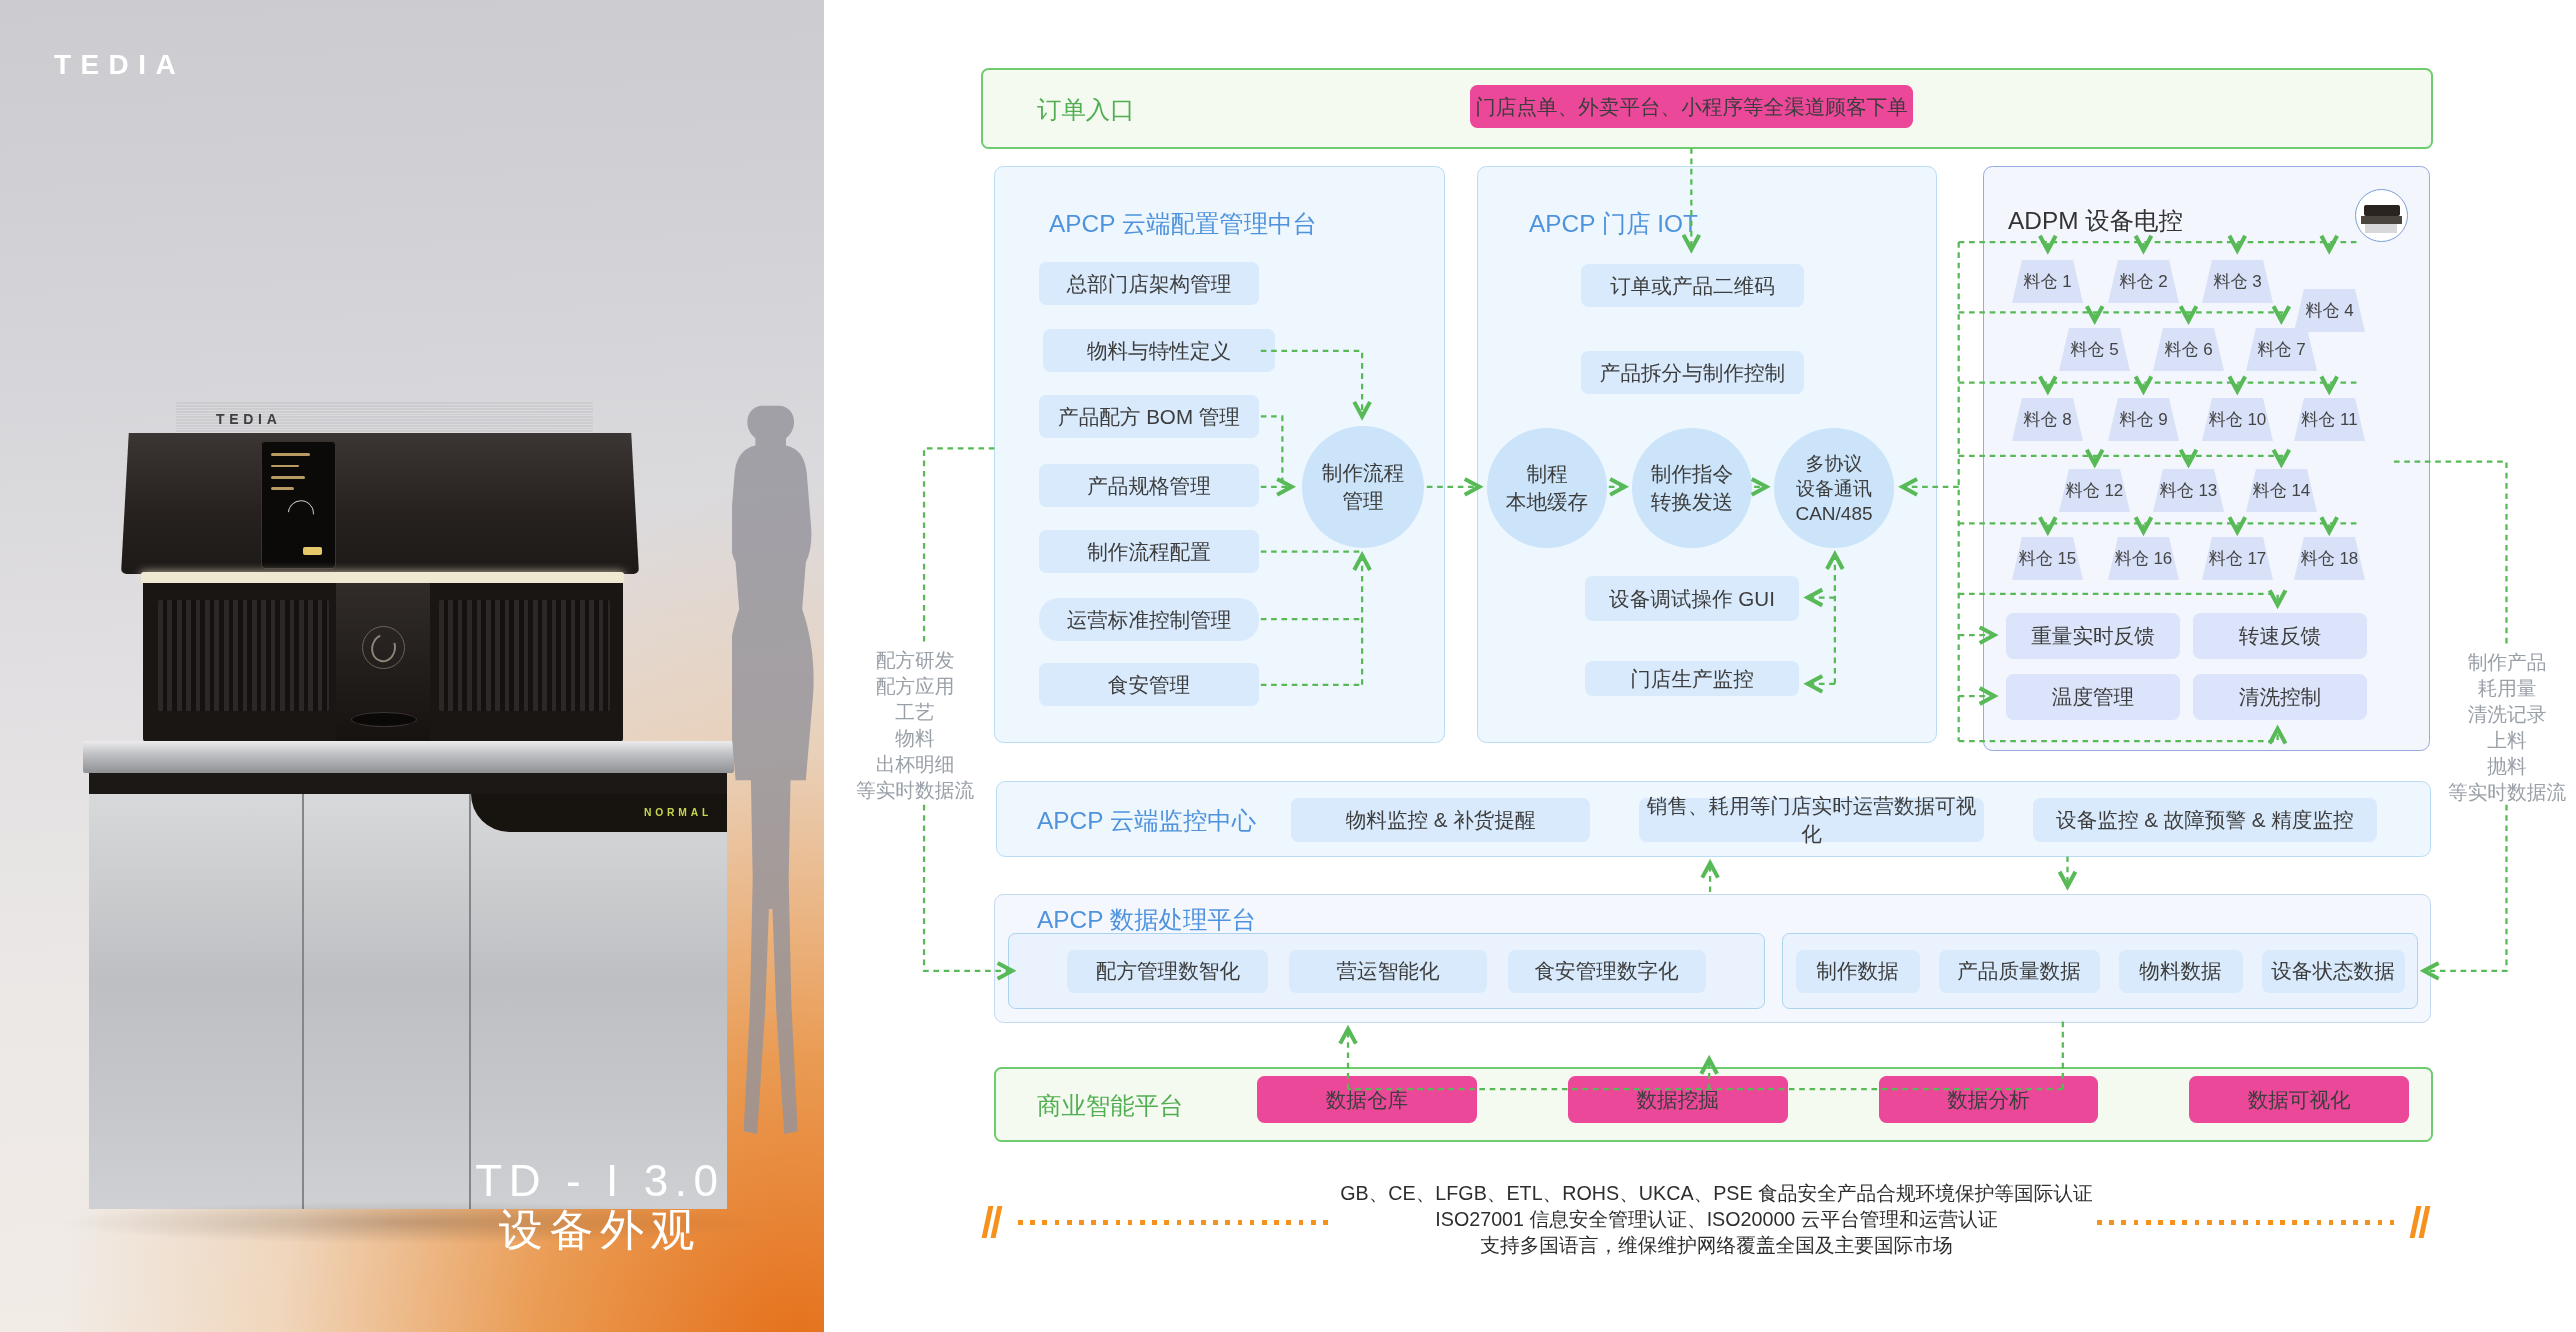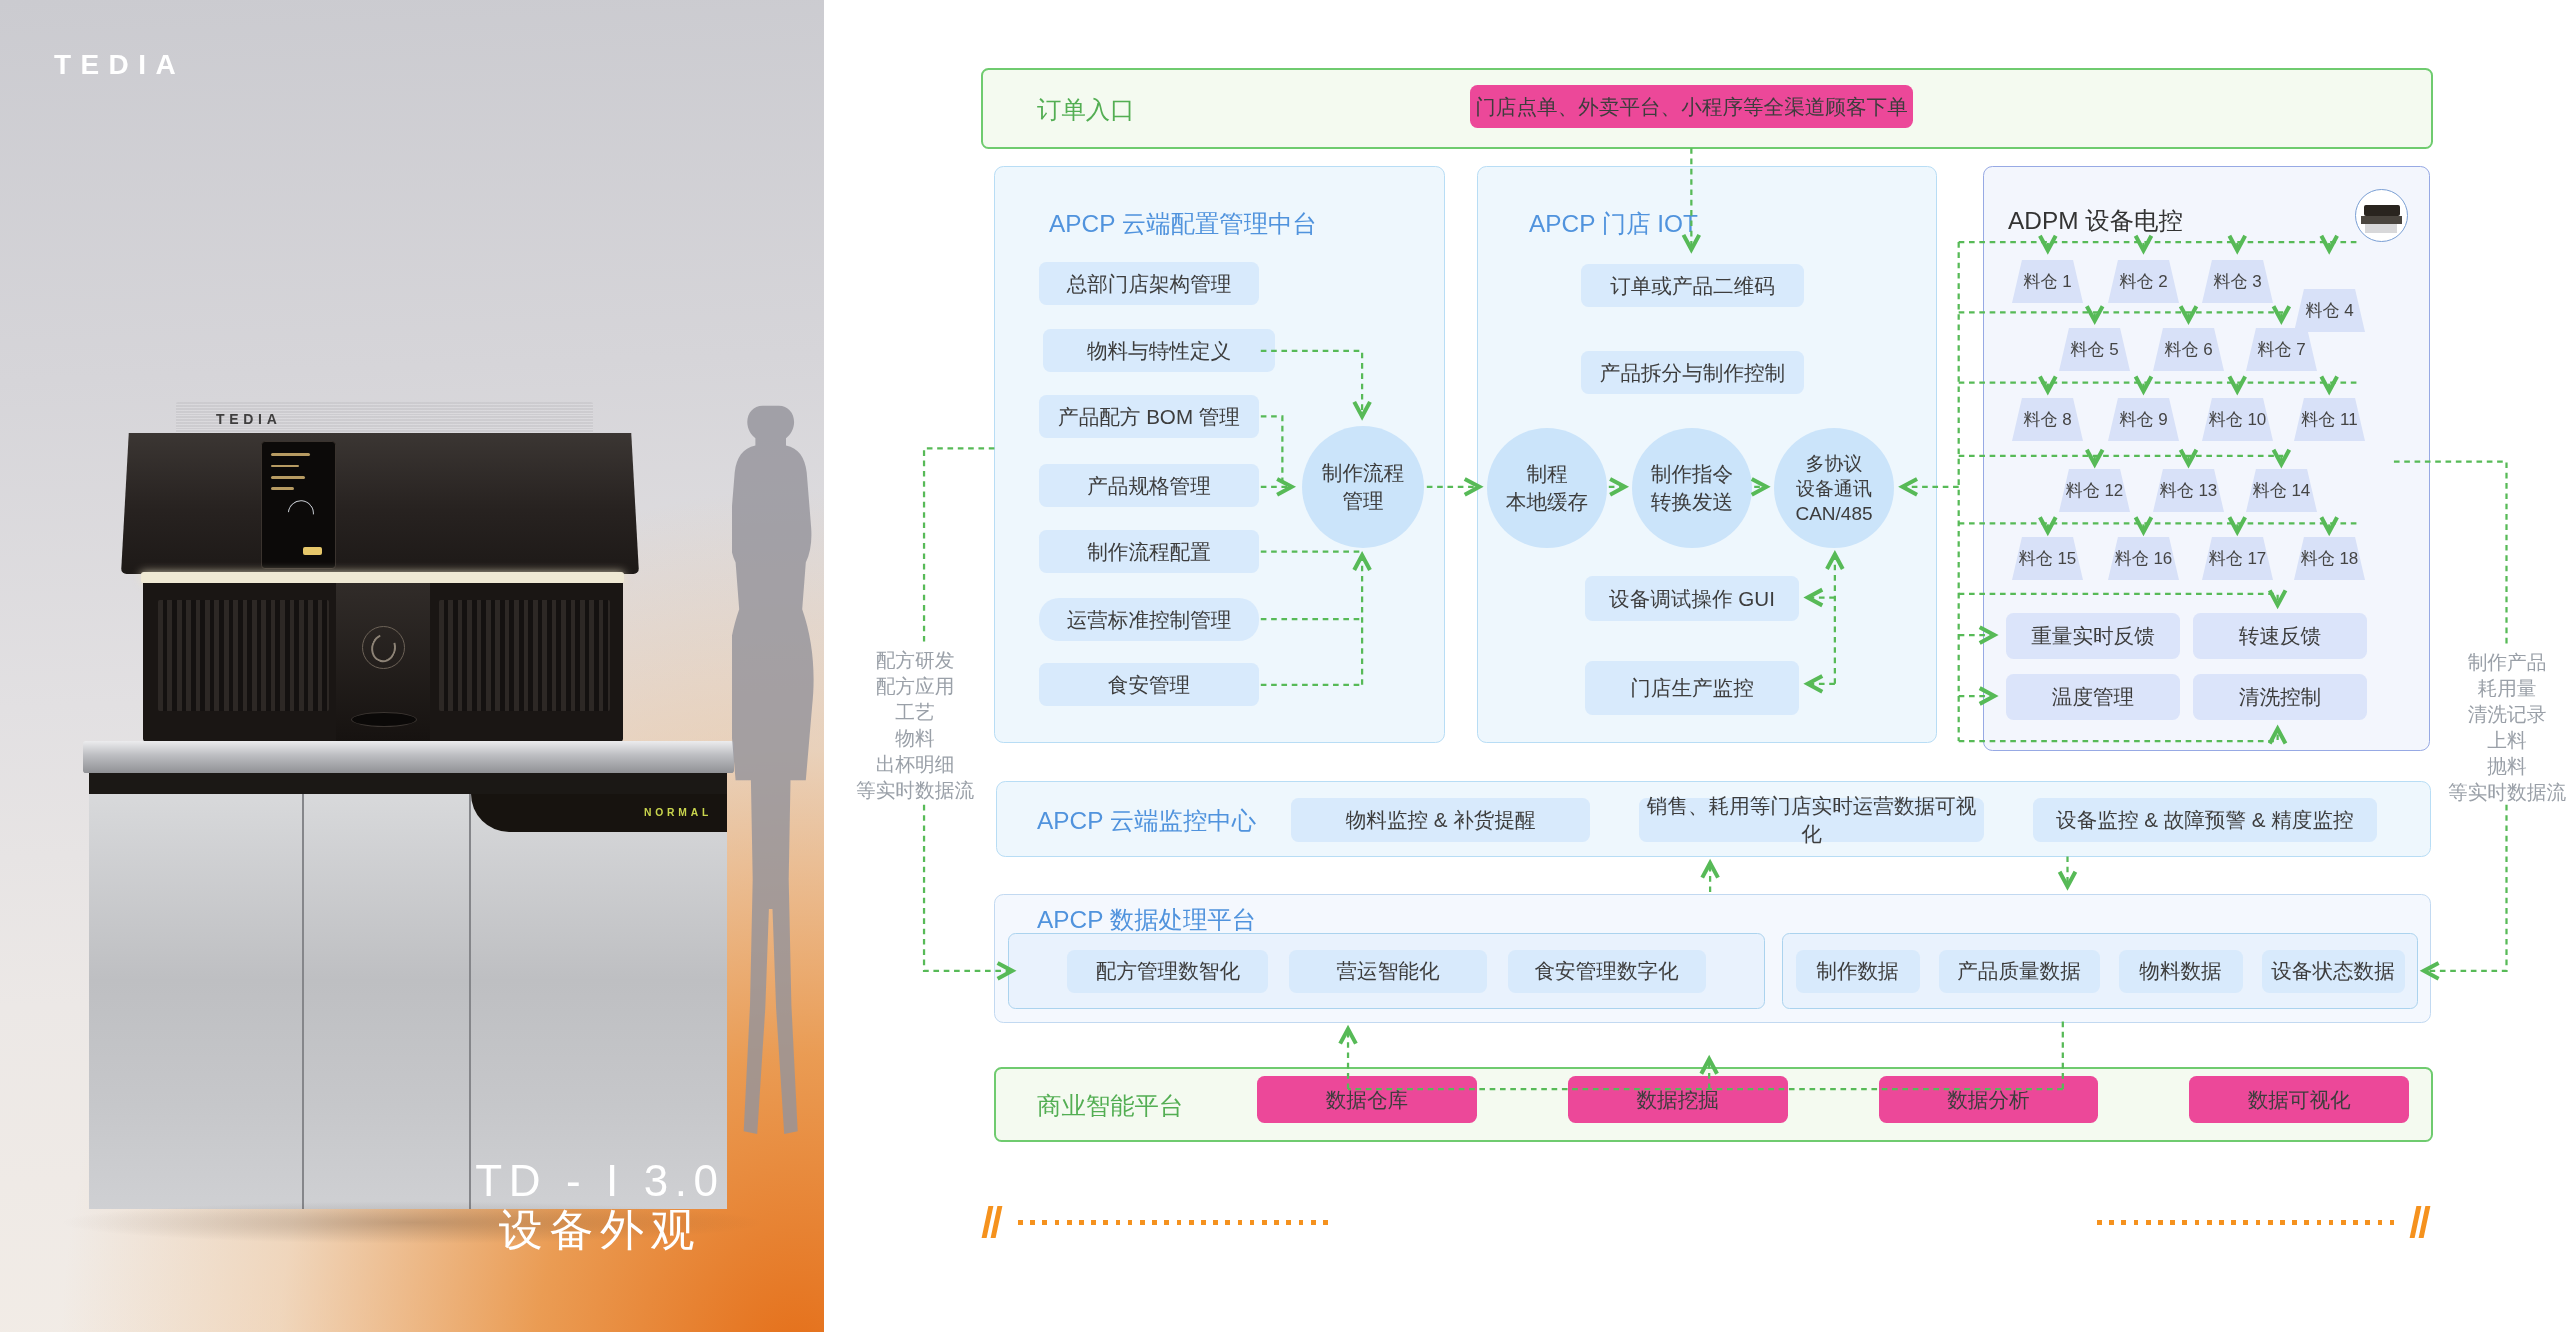--- a/index.html
+++ b/index.html
@@ -144,21 +144,21 @@
   <div class="abs item i-blue" style="left:1581px;top:264px;width:223px;height:43px;">订单或产品二维码</div>
   <div class="abs item i-blue" style="left:1581px;top:351px;width:223px;height:43px;">产品拆分与制作控制</div>
   <div class="abs circle pre" style="left:1487px;top:428px;width:120px;height:120px;">制程
 本地缓存</div>
   <div class="abs circle pre" style="left:1632px;top:428px;width:120px;height:120px;">制作指令
 转换发送</div>
   <div class="abs circle pre" style="left:1774px;top:428px;width:120px;height:120px;font-size:19px;line-height:25px;">多协议
 设备通讯
 CAN/485</div>
   <div class="abs item i-blue" style="left:1585px;top:576px;width:214px;height:45px;">设备调试操作 GUI</div>
-  <div class="abs item i-blue" style="left:1585px;top:661px;width:214px;height:54px;">门店生产监控</div>
+  <div class="abs item i-blue" style="left:1585px;top:661px;width:214px;height:35px;">门店生产监控</div>
 
   <div class="abs box-adpm" style="left:1983px;top:166px;width:445px;height:583px;"></div>
   <div class="abs t-dark" style="left:2008px;top:205px;">ADPM 设备电控</div>
   <div id="adpm-icon" class="abs">
     <div class="d1"></div>
       <div class="d2"></div>
       <div class="d3"></div>
   </div>
 
   <div class="abs trap" style="left:2012px;top:260px;width:71px;height:43px;">料仓 1</div>
@@ -230,20 +230,25 @@
 
   <div class="abs box-green" style="left:994px;top:1067px;width:1435px;height:71px;"></div>
   <div class="abs t-green" style="left:1037px;top:1090px;">商业智能平台</div>
   <div class="abs" style="left:1257px;top:1076px;width:1152px;display:flex;gap:91px;">
     <div class="item i-green" style="flex:1;height:47px;">数据仓库</div>
     <div class="item i-green" style="flex:1;height:47px;">数据挖掘</div>
     <div class="item i-green" style="flex:1;height:47px;">数据分析</div>
     <div class="item i-green" style="flex:1;height:47px;">数据可视化</div>
   </div>
 
+  <div class="abs" style="left:1088px;top:1180px;width:1257px;">
+    <div class="footer-line">GB、CE、LFGB、ETL、ROHS、UKCA、PSE 食品安全产品合规环境保护等国际认证</div>
+    <div class="footer-line">ISO27001 信息安全管理认证、ISO20000 云平台管理和运营认证</div>
+    <div class="footer-line">支持多国语言，维保维护网络覆盖全国及主要国际市场</div>
+  </div>
   <div class="abs o-dots" style="left:1018px;top:1220px;width:314px;"></div>
   <div class="abs o-dots" style="left:2097px;top:1220px;width:305px;"></div>
   <div class="o-bar" style="left:985px;top:1206px;"></div>
   <div class="o-bar" style="left:994px;top:1206px;"></div>
   <div class="o-bar" style="left:2413px;top:1206px;"></div>
   <div class="o-bar" style="left:2422px;top:1206px;"></div>
 
   <svg class="overlay" width="2576" height="1332" viewBox="0 0 2746 1420">
     <defs>
       <marker id="ah" markerWidth="11" markerHeight="10" refX="7.5" refY="4.5" orient="auto">

